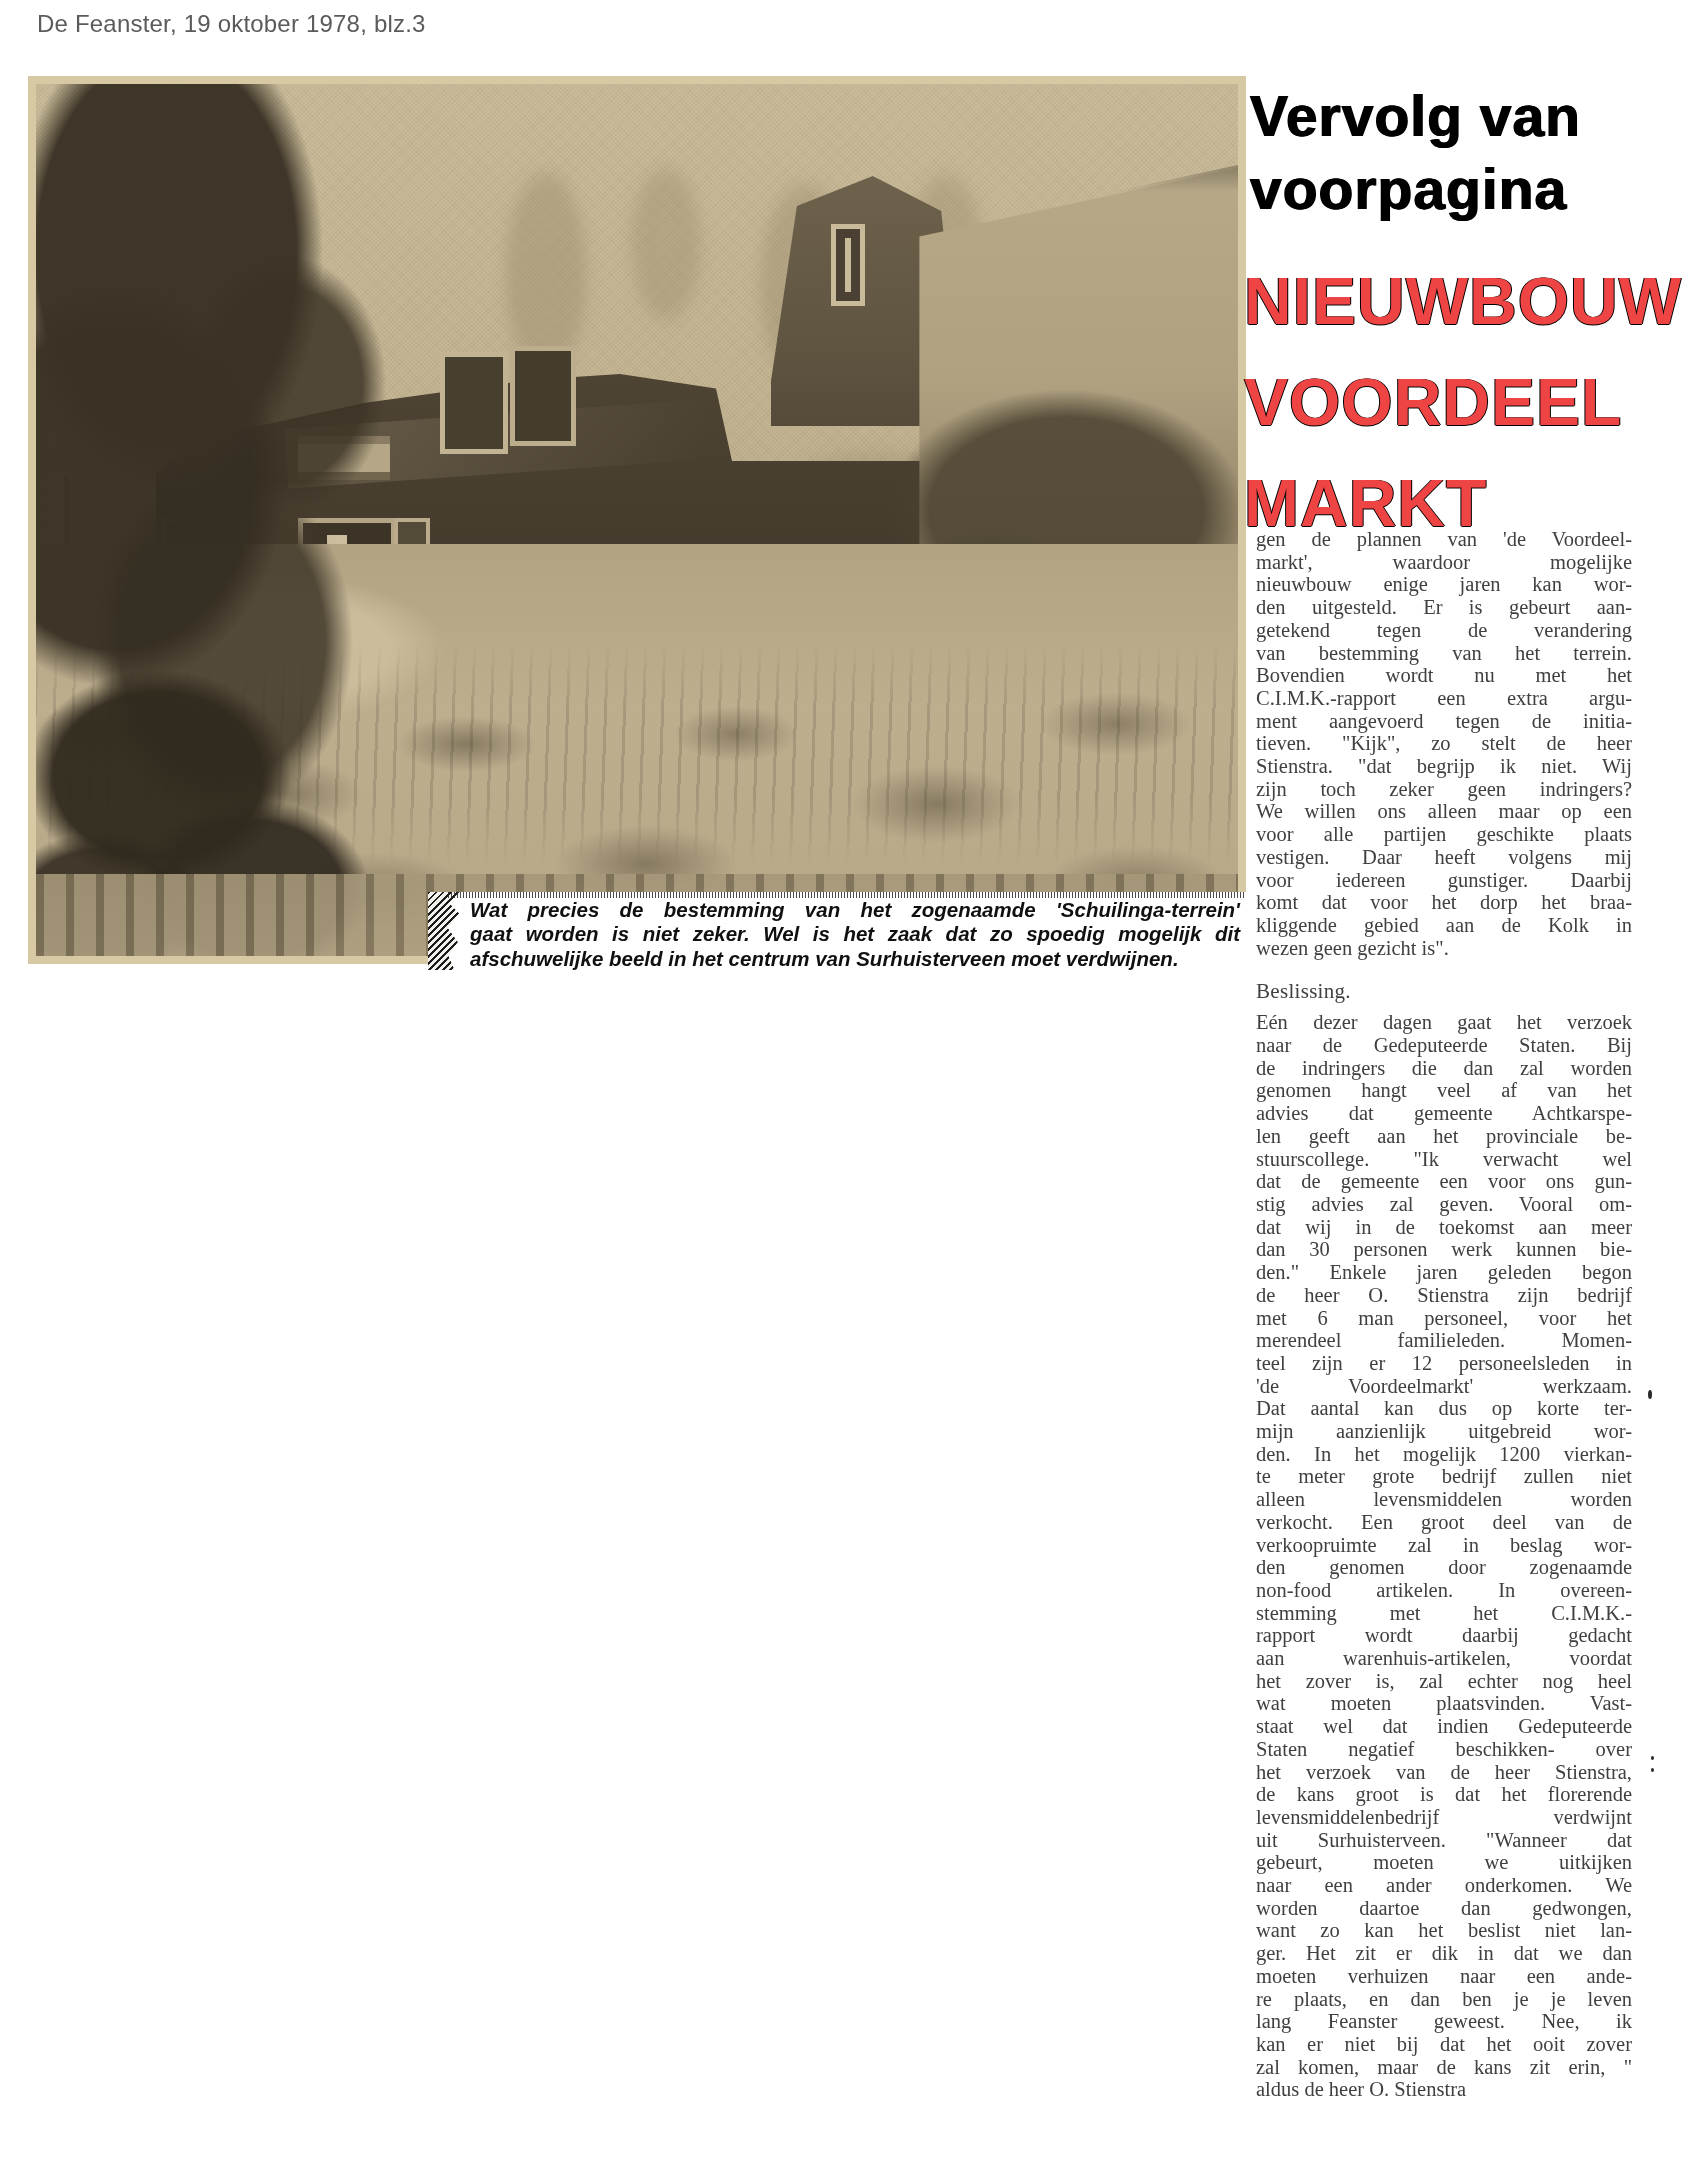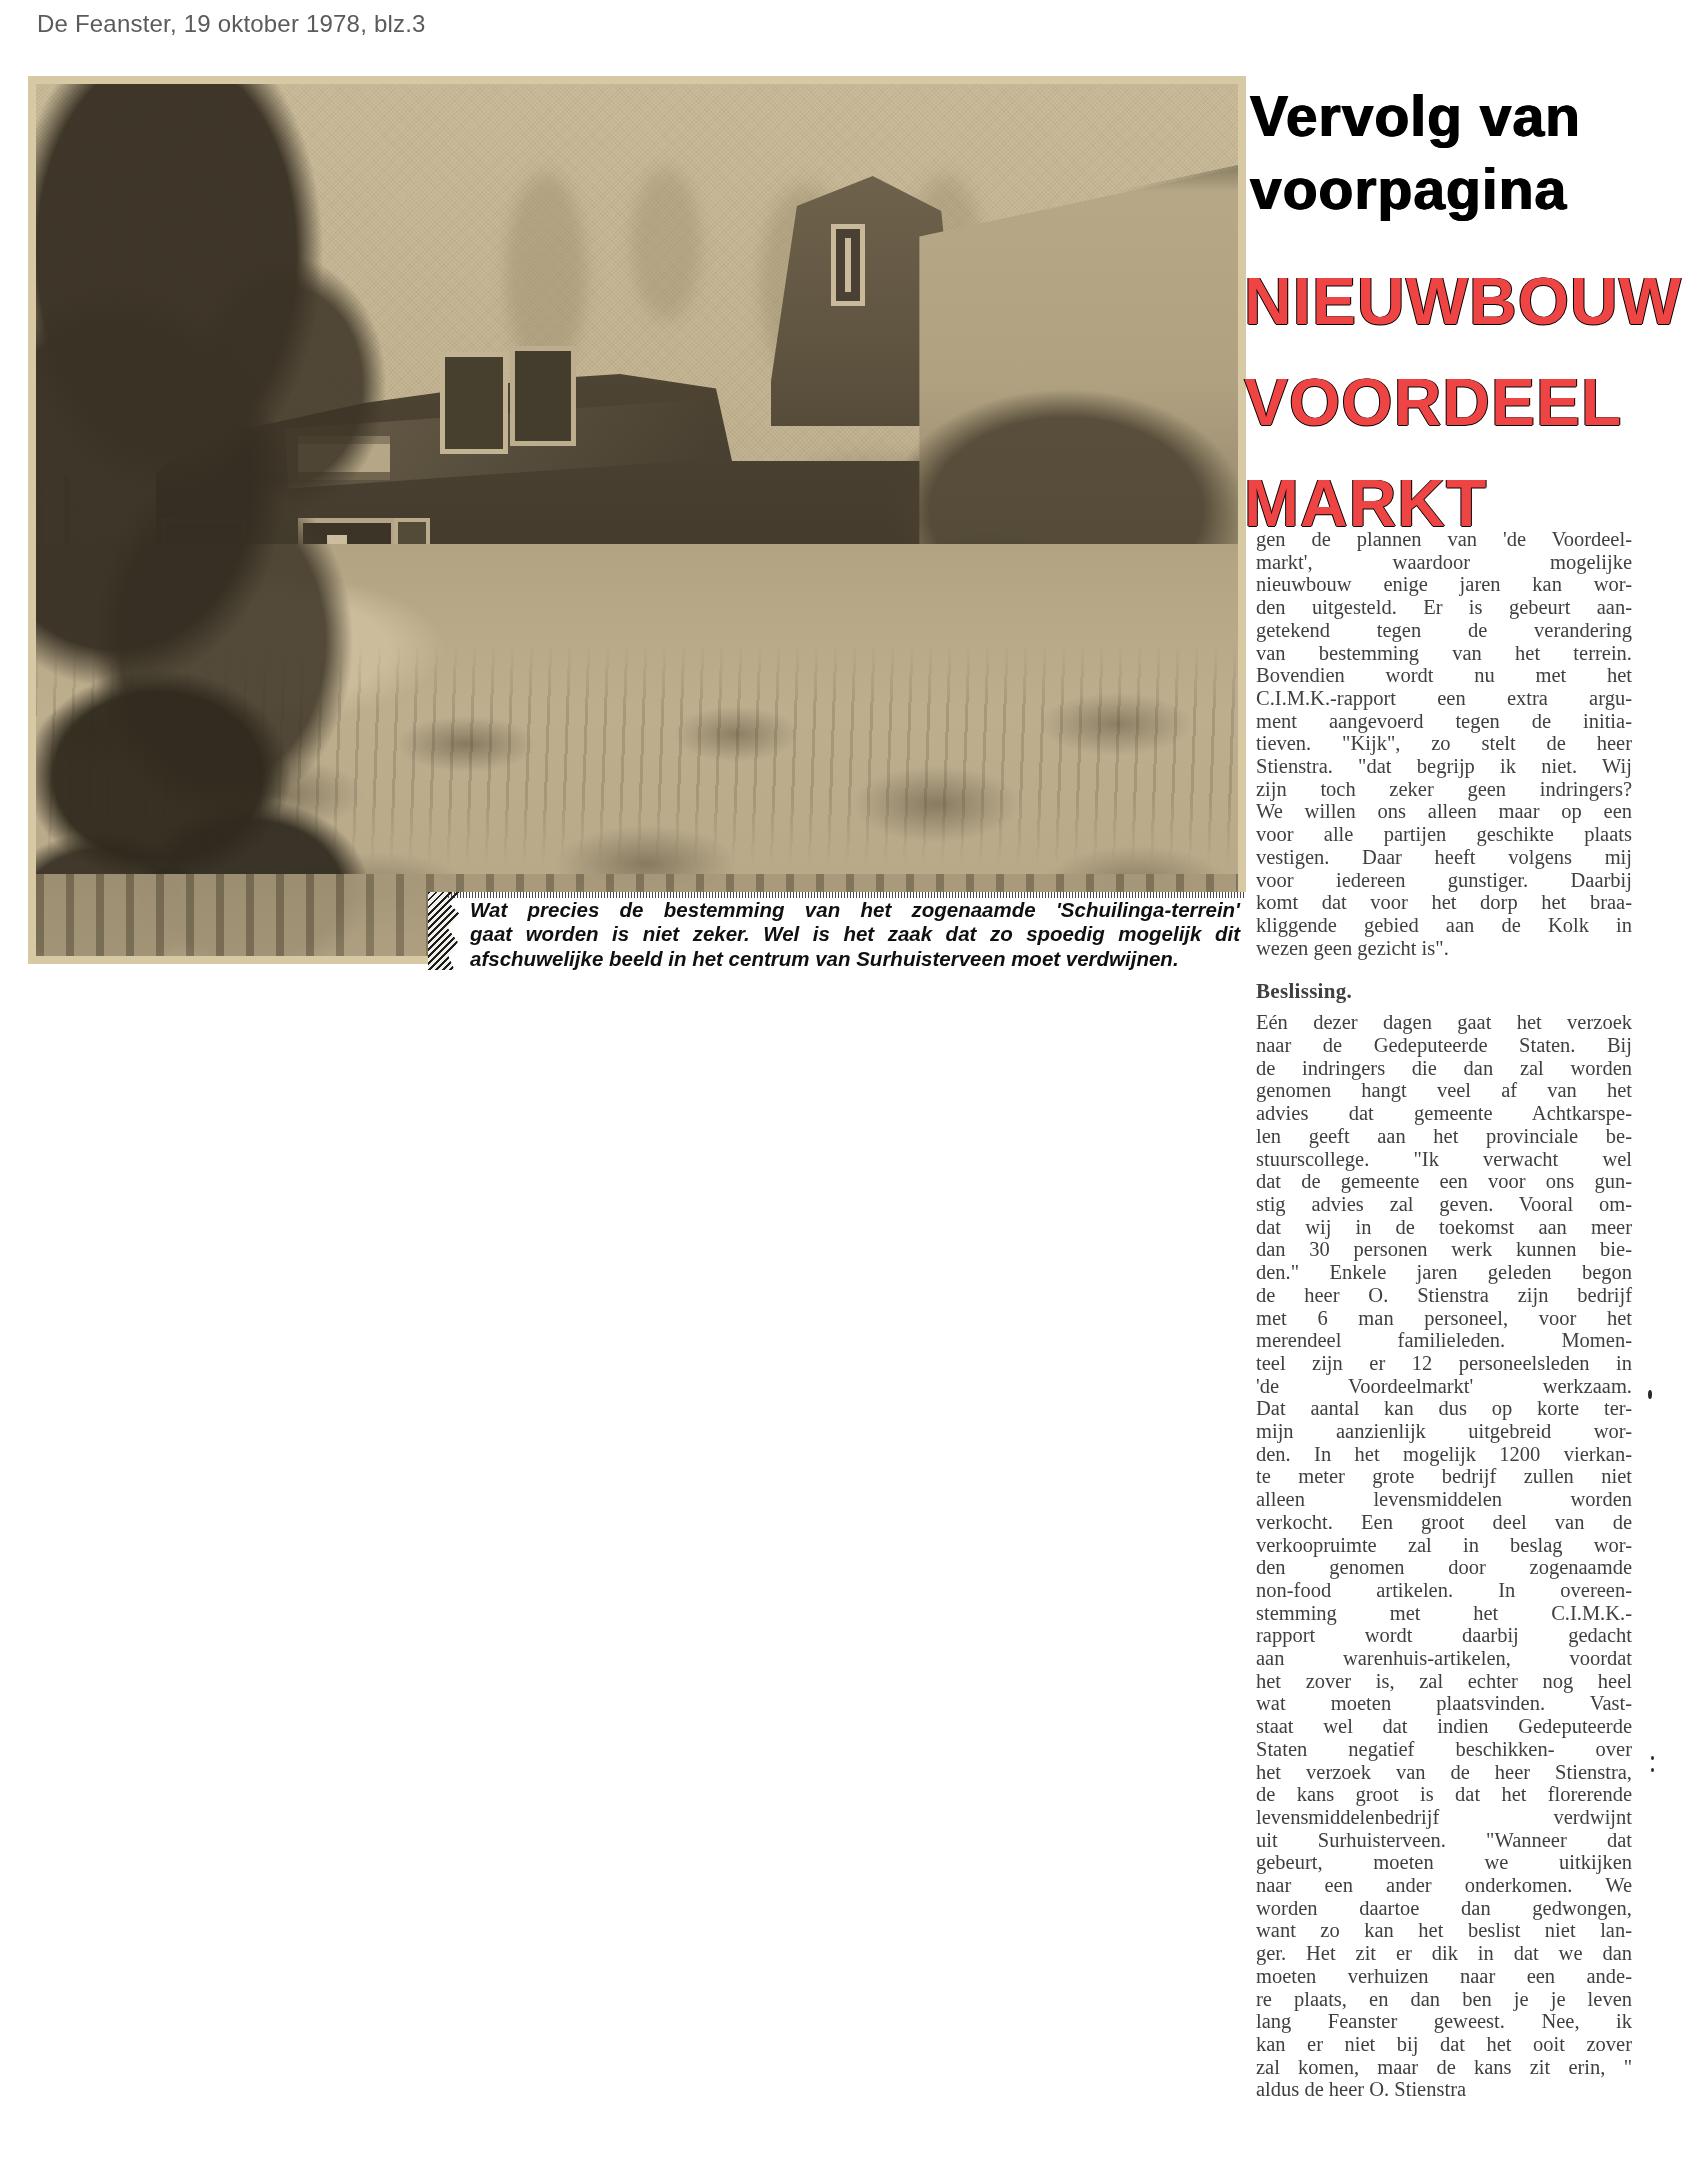--- a/index.html
+++ b/index.html
@@ -90,21 +90,21 @@
   .kicker{position:absolute;left:1250px;top:80px;width:386px;font-weight:700;font-size:57px;line-height:73px;letter-spacing:1px;color:#000;
       text-shadow:.7px 0 0 #000,-.7px 0 0 #000;}
   .headline{position:absolute;left:1244px;top:251px;width:398px;font-weight:700;font-size:66px;line-height:101px;letter-spacing:1px;color:#ef4444;
       text-shadow:1px 0 0 #000,-1px 0 0 #000,0 .5px 0 #000;}
   .center .line{text-align:left;}
 
   .article{position:absolute;left:1256px;top:528px;width:376px;
       font-family:"Liberation Serif",serif;font-size:20.5px;line-height:22.7px;color:#404040;}
   .justify .line{text-align:justify;text-align-last:justify;white-space:normal;}
   .justify .line-last{text-align:left;text-align-last:left;}
-  .section-heading{font-weight:700;font-size:21px;line-height:24px;margin-top:20px;margin-bottom:8px;letter-spacing:.3px;}
+  .section-heading{font-weight:400;font-size:21px;line-height:24px;margin-top:20px;margin-bottom:8px;letter-spacing:.3px;}
 
   .speck{position:absolute;background:#2a2a2a;border-radius:50%;}
   .speck-1{left:1648px;top:1390px;width:4px;height:9px;}
   .speck-2{left:1651px;top:1756px;width:3px;height:4px;box-shadow:0 12px 0 #2a2a2a;}
 </style>
 </head>
 <body>
 
 <div class="page">
 

